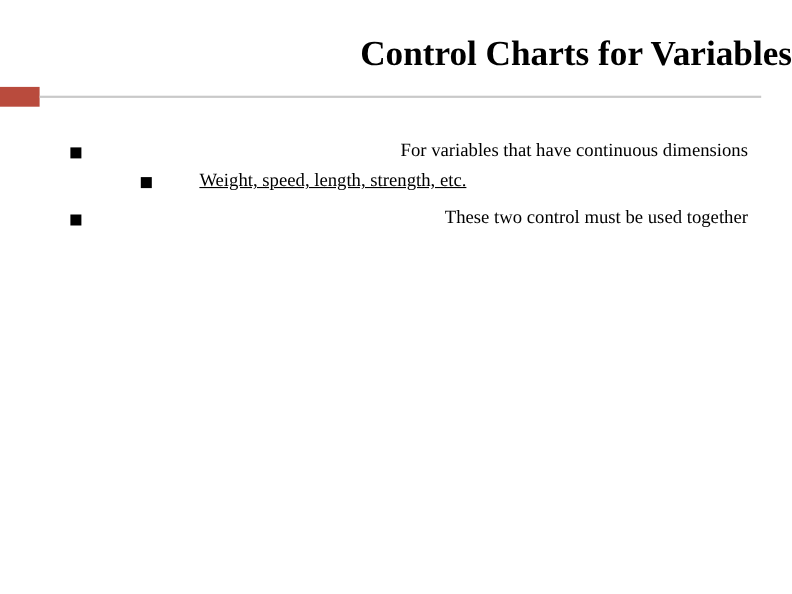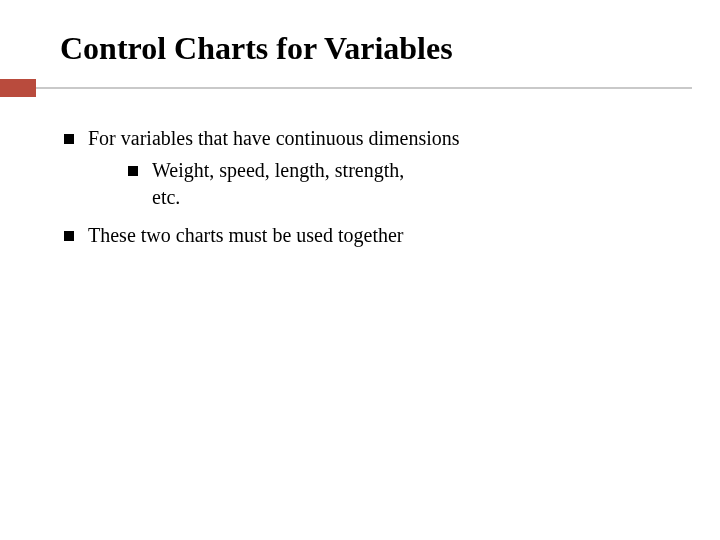--- a/index.html
+++ b/index.html
@@ -1,17 +1,17 @@
 <!DOCTYPE html>
 <html><head>
 <meta charset="utf-8">
 <style>
   * { margin: 0; padding: 0; box-sizing: border-box; }
   html, body { width: 720px; height: 540px; background: #fff; font-family: Georgia, 'Times New Roman', serif; color: #000; }
-  .slide { width: 720px; height: 540px; position: relative; padding: 30px 0 0 0; }
+  .slide { width: 720px; height: 540px; position: relative; padding: 30px 0 0 0; text-align: right; }
   .title {
     font-size: 32px;
     font-weight: bold;
     margin: 0 0 6px 60px;
     font-family: Georgia, 'Times New Roman', serif;
   }
   .divider-wrap { position: relative; height: 24px; }
   .divider-color {
     position: absolute;
     left: 0;
@@ -23,35 +23,35 @@
   .divider-line {
     position: absolute;
     left: 36px;
     right: 28px;
     top: 14px;
     height: 2px;
     background: #c9c9c9;
   }
   .content {
     margin: 28px 40px 14px 60px;
-    font-size: 20px;
+    font-size: 17px;
     line-height: 1.38;
   }
   ul { list-style: none; }
   .lvl1 > li { position: relative; padding-left: 28px; margin-bottom: 10px; }
   .lvl1 > li::before {
     content: "";
     position: absolute;
     left: 4px;
     top: 9px;
     width: 10px;
     height: 10px;
     background: #000;
   }
-  .lvl2 { margin-top: 4px; }
+  .lvl2 { margin-top: 4px; text-decoration: underline; }
   .lvl2 > li { position: relative; padding-left: 28px; margin-left: 36px; margin-bottom: 6px; max-width: 300px; }
   .lvl2 > li::before {
     content: "";
     position: absolute;
     left: 4px;
     top: 9px;
     width: 10px;
     height: 10px;
     background: #000;
   }
@@ -85,17 +85,17 @@
     <ul class="lvl1">
       <li>
         <span>For variables that have continuous dimensions</span>
         <ul class="lvl2">
           <li>
             <span>Weight, speed, length, strength, etc.</span>
           </li>
         </ul>
       </li>
       <li>
-        <span>These two charts must be used together</span>
+        <span>These two control must be used together</span>
       </li>
     </ul>
   </div>
 </div>
 
 </body></html>

